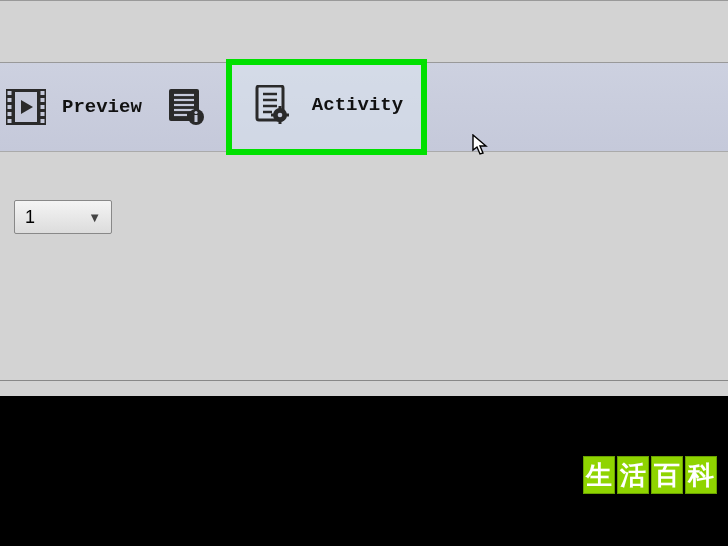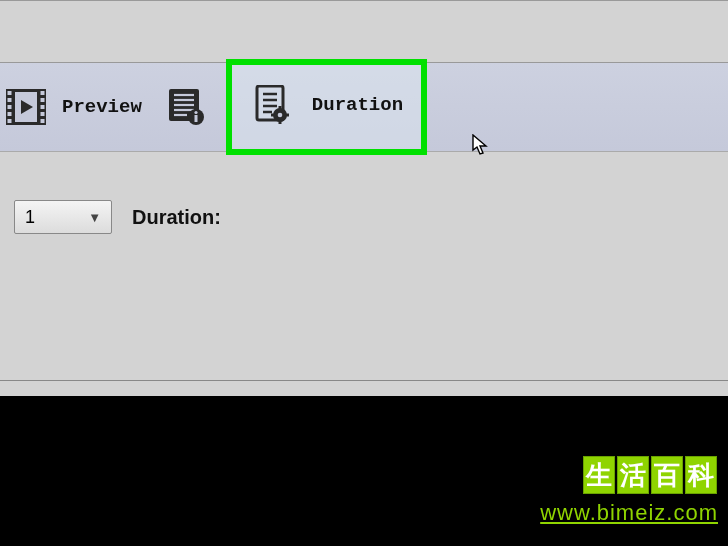--- a/index.html
+++ b/index.html
@@ -180,39 +180,37 @@
         <g transform="translate(26,30)">
           <circle cx="0" cy="0" r="7" fill="#2a2a2a"></circle>
           <circle cx="0" cy="0" r="2.3" fill="#c5c9da"></circle>
           <rect x="-1.5" y="-9" width="3" height="3.5" fill="#2a2a2a"></rect>
           <rect x="-1.5" y="5.5" width="3" height="3.5" fill="#2a2a2a"></rect>
           <rect x="-9" y="-1.5" width="3.5" height="3" fill="#2a2a2a"></rect>
           <rect x="5.5" y="-1.5" width="3.5" height="3" fill="#2a2a2a"></rect>
         </g>
       </svg>
     </span>
-    <span class="label">Duration</span>
+    <span class="label">Activity</span>
   </div>
 </div>
 
 <div class="content">
   <div class="dropdown">
     <span>1</span>
     <span class="chev">▼</span>
   </div>
-  <span class="duration-label">Duration:</span>
 </div>
 
 <div class="divider"></div>
 
 <div class="footer">
   <div class="watermark-1">
     <div class="wm-box">生</div>
     <div class="wm-box">活</div>
     <div class="wm-box">百</div>
     <div class="wm-box">科</div>
   </div>
-  <div class="watermark-2">www.bimeiz.com</div>
 </div>
 
 <svg class="cursor" width="18" height="22" viewBox="0 0 18 22">
   <polygon points="1,1 1,16 5,13 8,20 11,19 8,12 14,12" fill="#fff" stroke="#000" stroke-width="1.4"></polygon>
 </svg>
 
 </body></html>

